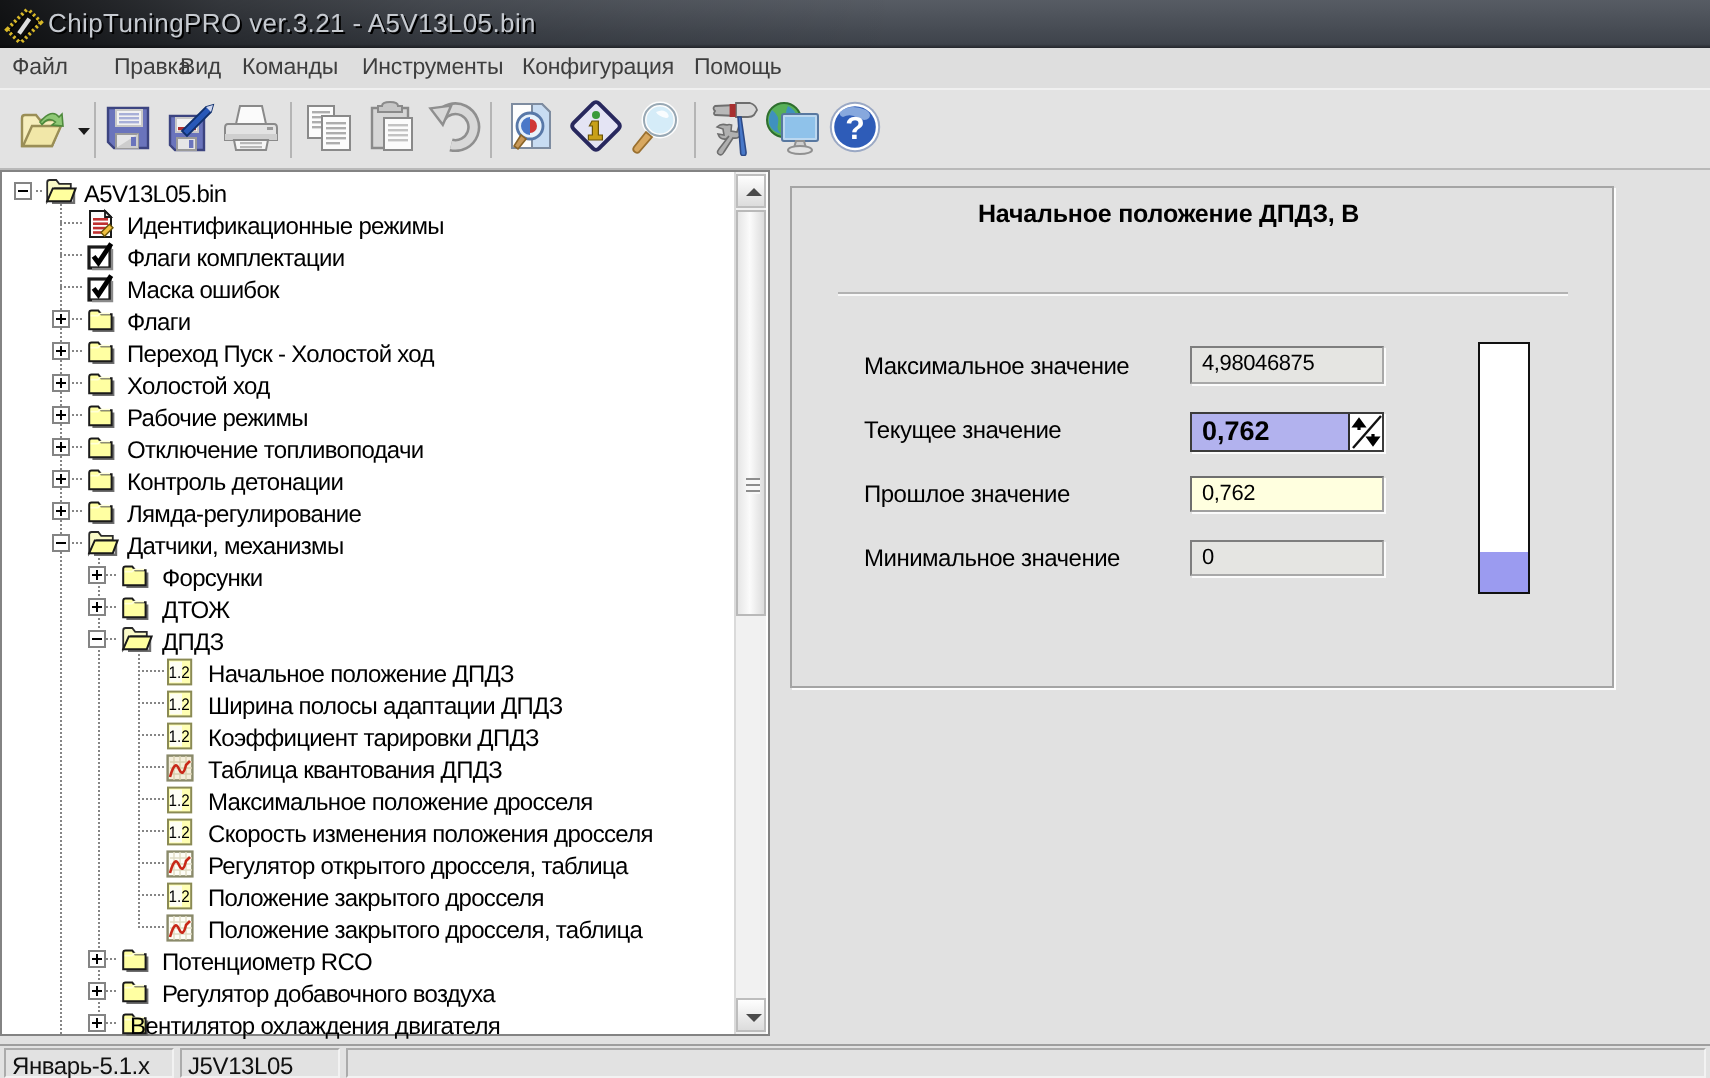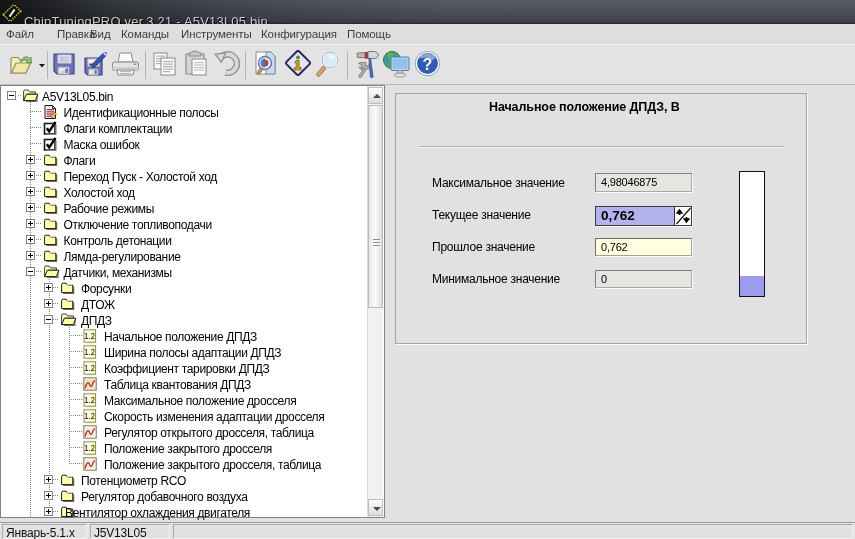--- a/index.html
+++ b/index.html
@@ -1,17 +1,17 @@
 <!DOCTYPE html>
 <html><head><meta charset="utf-8"><style>
 *{margin:0;padding:0;box-sizing:border-box}
 html,body{width:855px;height:539px;overflow:hidden;background:#e1e1e1;font-family:"Liberation Sans",sans-serif;-webkit-font-smoothing:antialiased}
 #title{position:absolute;left:0;top:0;width:855px;height:24px;background:linear-gradient(180deg,#575c64 0%,#4b5058 45%,#3e434b 92%,#24262c 100%)}
 #title .dk{position:absolute;left:0;top:0;width:100%;height:100%;background:linear-gradient(90deg,rgba(0,0,0,.78) 0px,rgba(0,0,0,.40) 110px,rgba(0,0,0,.20) 220px,rgba(0,0,0,.09) 320px,rgba(0,0,0,0) 450px)}
-#title .txt{position:absolute;left:24px;top:14px;font-size:13px;color:#c6cad0;text-shadow:1px 1px 0 #000;letter-spacing:.2px}
+#title .txt{position:absolute;left:24px;top:4px;font-size:13px;color:#c6cad0;text-shadow:1px 1px 0 #000;letter-spacing:.2px}
 #title svg{position:absolute;left:2px;top:3px}
 #menu{position:absolute;left:0;top:24px;width:855px;height:20px;background:#dedede;color:#3e3e3e;font-size:11.5px}
 #menu span{position:absolute;top:3.5px;letter-spacing:-0.1px}
 #tools{position:absolute;left:0;top:44px;width:855px;height:41px;background:#e3e3e3;border-top:1px solid #f0f0f0;border-bottom:1px solid #b9b9b9}
 #tools .sep{position:absolute;top:6px;height:28px;width:1px;background:#b5b5b5}
 #tools svg{position:absolute}
 #tree{position:absolute;left:0;top:85px;width:385px;height:433px;background:#fff;border:1px solid #838383}
 .vln{position:absolute;width:1px;background:repeating-linear-gradient(to bottom,#858585 0 1px,transparent 1px 2px)}
 .tr{position:absolute;left:0;height:16px;width:370px}
 .tr b{position:absolute;top:1.5px;font-weight:normal;font-size:12px;letter-spacing:-0.35px;color:#000;white-space:nowrap}
@@ -195,21 +195,21 @@
       <span class="st" style="left:29px;width:12px"></span>
       <svg class="fi lo" width="16" height="16" viewBox="0 0 16 16" style="left:41.5px">
         <path d="M2 1.5 H9.5 L12.5 4.5 V14.5 H2 Z" fill="#fdfdfd" stroke="#1a1a1a" stroke-width="1"></path>
         <path d="M9.5 1.5 V4.5 H12.5 Z" fill="#e8e8e8" stroke="#1a1a1a" stroke-width=".9"></path>
         <rect x="3.5" y="5" width="7.5" height="1.3" fill="#c03030"></rect>
         <rect x="3.5" y="7.2" width="7.5" height="1.3" fill="#c03030"></rect>
         <rect x="3.5" y="9.4" width="7.5" height="1.3" fill="#c03030"></rect>
         <rect x="3.5" y="11.6" width="5" height="1.3" fill="#c03030"></rect>
         <path d="M9 14.8 L13.2 10.6 L15 12.4 L10.8 16.6 Z" fill="#f0c040" stroke="#6a5408" stroke-width=".7" transform="translate(-1.5 -2.5)"></path>
       </svg>
-      <b style="left:62.5px">Идентификационные полосы</b>
+      <b style="left:62.5px">Идентификационные режимы</b>
     </div>
 <div class="tr" style="top:34px">
       <span class="st" style="left:29px;width:12px"></span>
       <svg class="fi lo" width="16" height="16" viewBox="0 0 16 16" style="left:41.5px">
         <rect x="1.5" y="3.5" width="10.5" height="10.5" fill="#fff" stroke="#1a1a1a" stroke-width="1.6"></rect>
         <path d="M13 4.5 V14.5 H3" fill="none" stroke="#8a8a8a" stroke-width="1.2"></path>
         <path d="M3.8 8.2 L6.2 11.4 L12.6 1.8" fill="none" stroke="#000" stroke-width="2.4"></path>
       </svg>
       <b style="left:62.5px">Флаги комплектации</b>
     </div>
@@ -408,21 +408,21 @@
       </svg>
       <b style="left:103px">Максимальное положение дросселя</b>
     </div>
 <div class="tr" style="top:322px">
       <span class="st" style="left:68px;width:14px"></span>
       <svg class="fi" width="14" height="14" viewBox="0 0 14 14" style="left:82px">
         <rect x="1" y="0.8" width="11.6" height="12.4" fill="#ffffb2" stroke="#8a8a54" stroke-width="1"></rect>
         <rect x="2" y="1.8" width="6" height="10.4" fill="#fdfdf4"></rect>
         <text x="1.3" y="10.2" font-family="Liberation Sans" font-size="8.4" fill="#000" textLength="10.6" lengthAdjust="spacingAndGlyphs">1.2</text>
       </svg>
-      <b style="left:103px">Скорость изменения адаптации дросселя</b>
+      <b style="left:103px">Скорость изменения положения дросселя</b>
     </div>
 <div class="tr" style="top:338px">
       <span class="st" style="left:68px;width:14px"></span>
       <svg class="fi" width="14" height="14" viewBox="0 0 14 14" style="left:82px">
         <rect x="0.8" y="0.8" width="12.4" height="12.4" fill="#fdfdf6" stroke="#8a8a6a" stroke-width="1.2"></rect>
         <path d="M2 4 H13 M2 7 H13 M2 10 H13 M4 1 V13 M7 1 V13 M10 1 V13" stroke="#e0dcc4" stroke-width=".7"></path>
         <path d="M2 11.5 Q4.5 2.5 6.5 7.5 Q8.5 12 10 5.5 L12 3.5" fill="none" stroke="#c82818" stroke-width="1.3"></path>
       </svg>
       <b style="left:103px">Регулятор открытого дросселя, таблица</b>
     </div>

